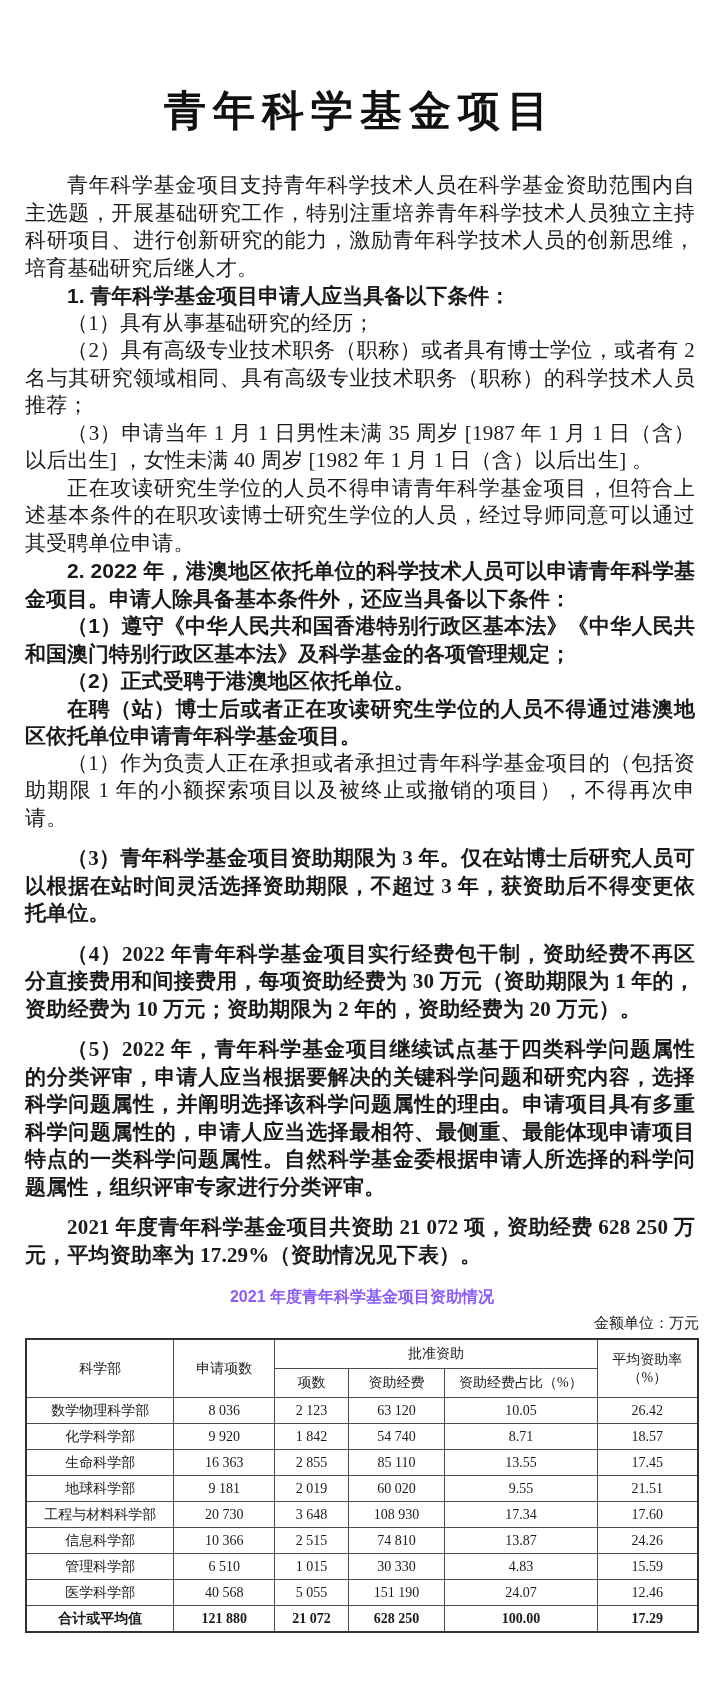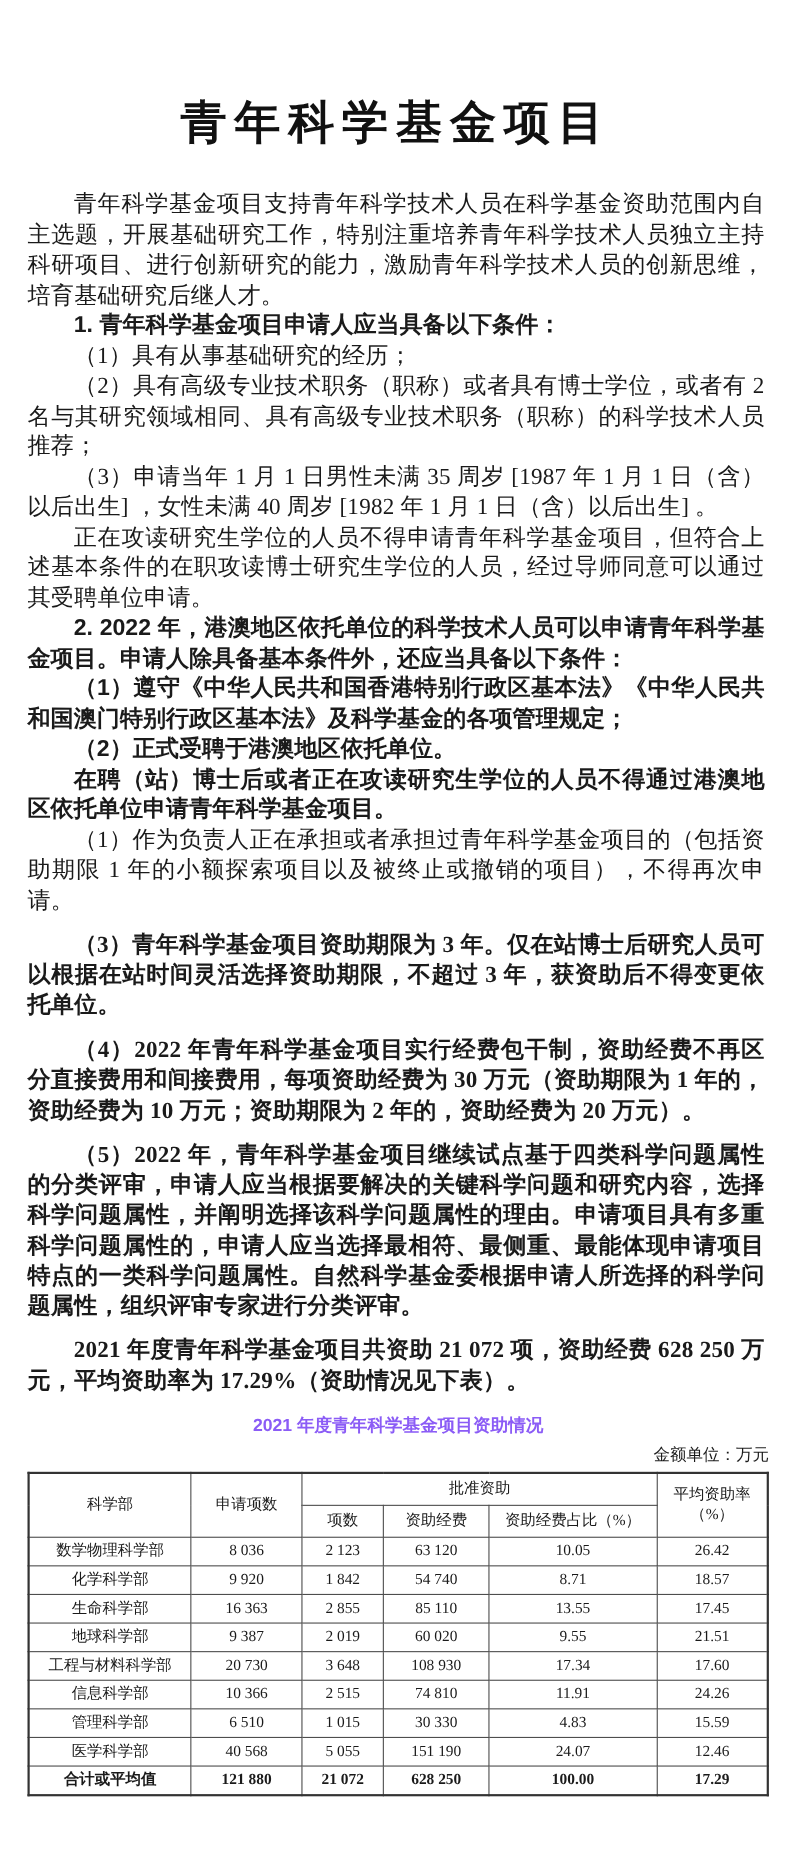--- a/index.html
+++ b/index.html
@@ -152,40 +152,40 @@
           <tr>
             <td>生命科学部</td>
             <td>16 363</td>
             <td>2 855</td>
             <td>85 110</td>
             <td>13.55</td>
             <td>17.45</td>
           </tr>
           <tr>
             <td>地球科学部</td>
-            <td>9 387</td>
+            <td>9 181</td>
             <td>2 019</td>
             <td>60 020</td>
             <td>9.55</td>
             <td>21.51</td>
           </tr>
           <tr>
             <td>工程与材料科学部</td>
             <td>20 730</td>
             <td>3 648</td>
             <td>108 930</td>
             <td>17.34</td>
             <td>17.60</td>
           </tr>
           <tr>
             <td>信息科学部</td>
             <td>10 366</td>
             <td>2 515</td>
             <td>74 810</td>
-            <td>11.91</td>
+            <td>13.87</td>
             <td>24.26</td>
           </tr>
           <tr>
             <td>管理科学部</td>
             <td>6 510</td>
             <td>1 015</td>
             <td>30 330</td>
             <td>4.83</td>
             <td>15.59</td>
           </tr>

